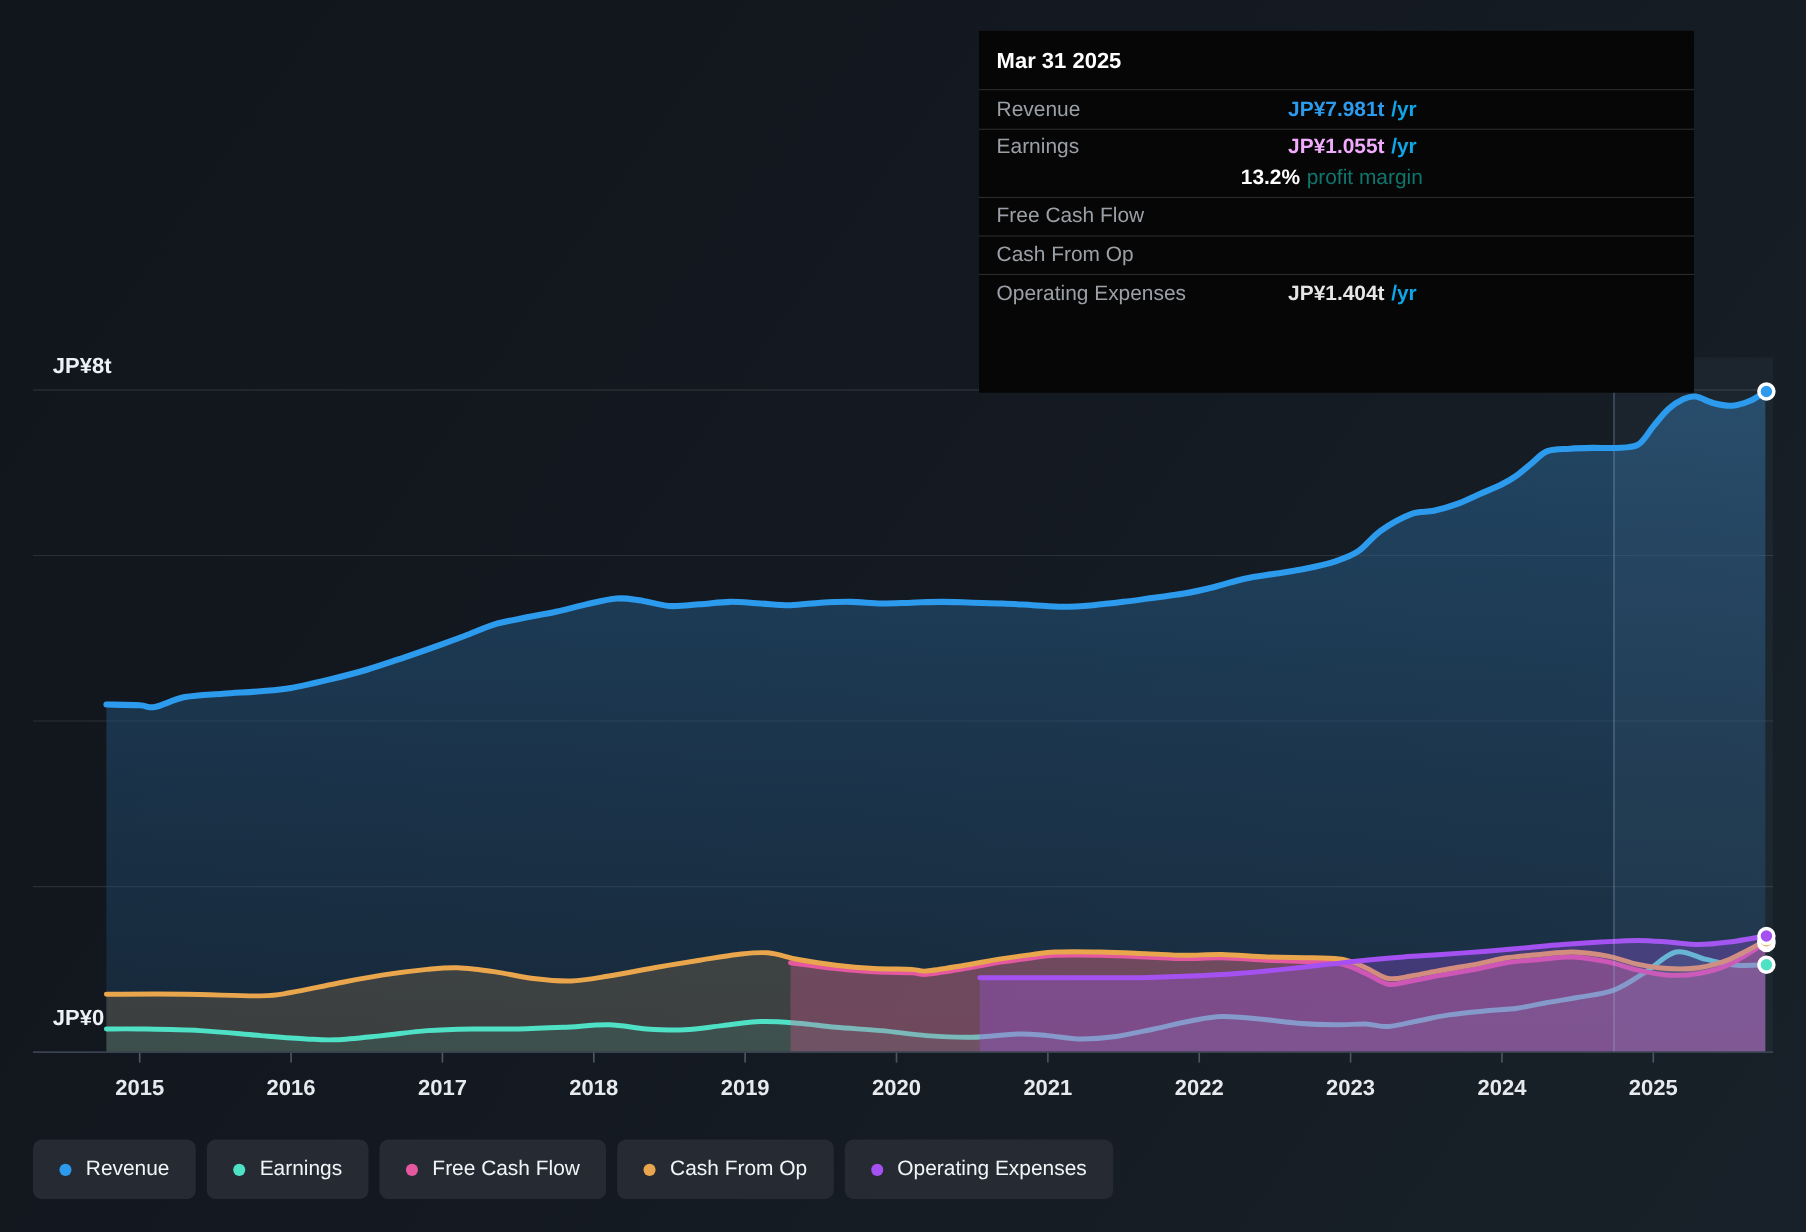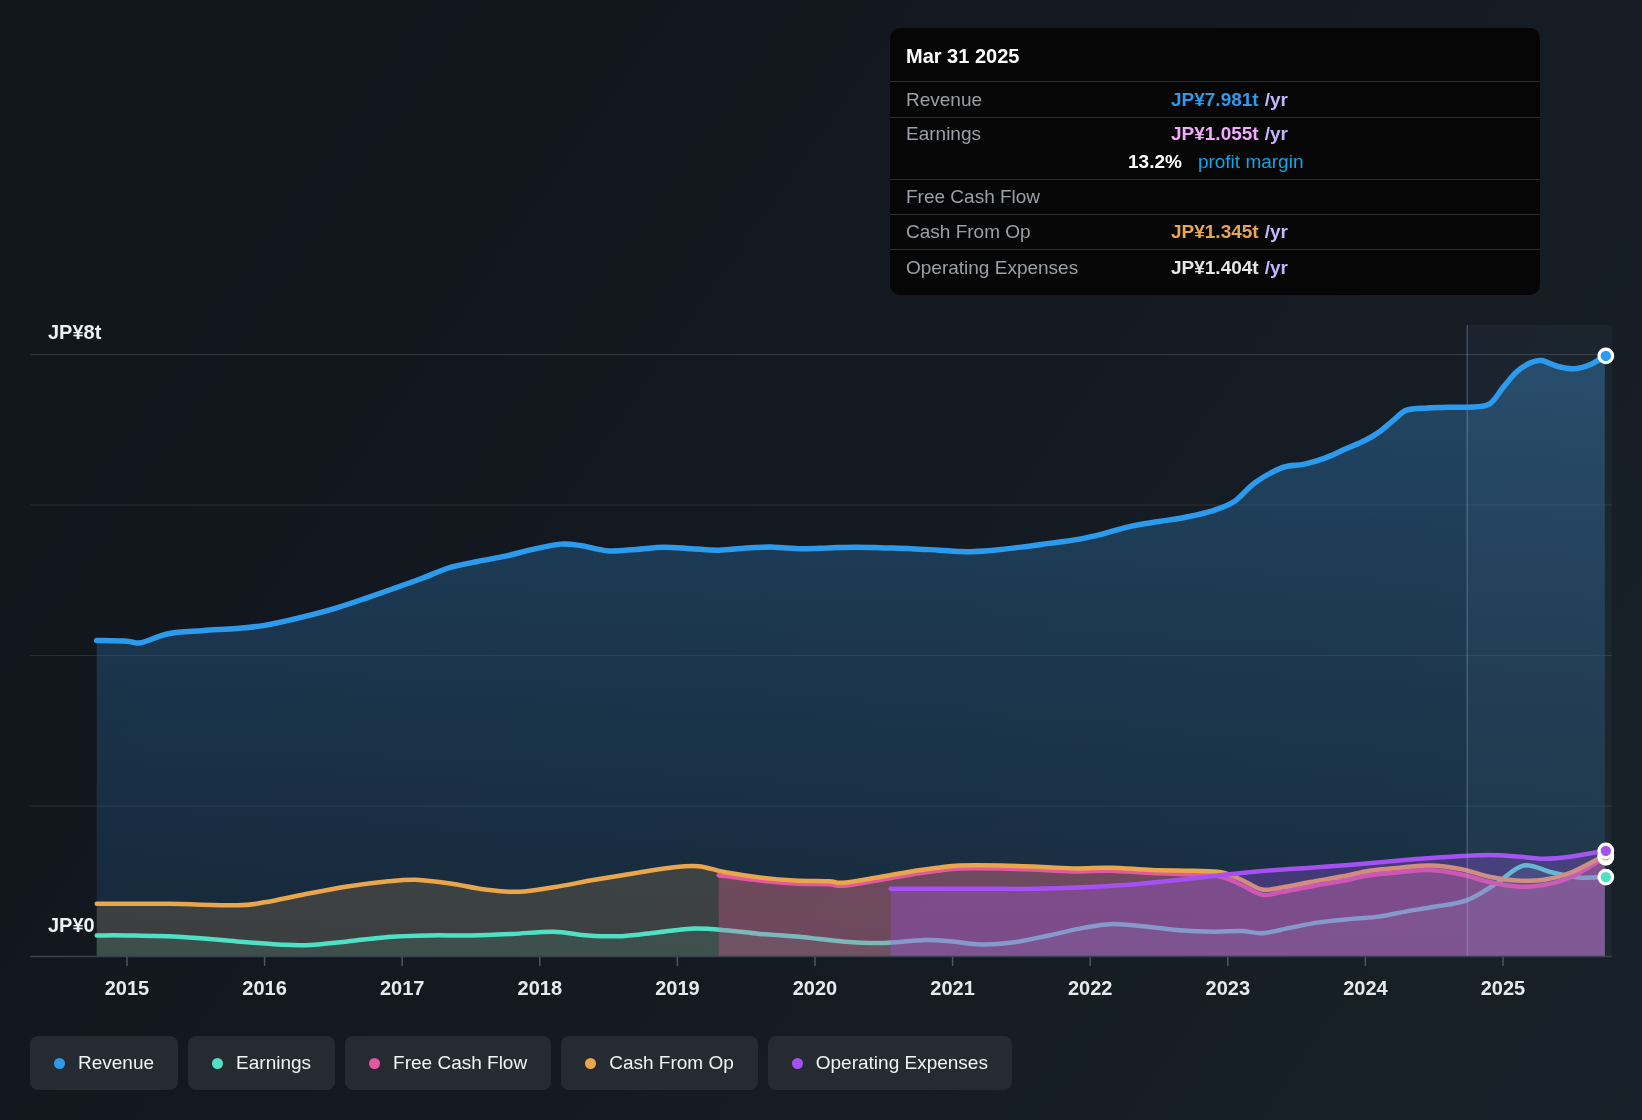--- a/index.html
+++ b/index.html
@@ -6,39 +6,39 @@
   html,body { width:1642px; height:1120px; overflow:hidden; }
   body {
     font-family:"Liberation Sans", sans-serif;
     background:linear-gradient(125deg, #11151c 0%, #141a22 55%, #182129 100%);
     position:relative; color:#fff;
   }
   #chart-svg { position:absolute; left:0; top:0; }
 
   
   .tooltip {
-    position:absolute; left:890px; top:28px; width:650px; height:267px;
-    background:#060606; border-radius:10px; z-index:5;
+    position:absolute; left:890px; top:28px; width:650px; height:329px;
+    background:#060606; border-radius:0; z-index:5;
   }
   .tt-title { font-size:20px; font-weight:700; color:#fff; padding:17px 16px 13px 16px; }
   .tt-row {
     display:grid; grid-template-columns:222px 1fr; align-items:center;
     margin:0 0 0 0; padding:0 16px; border-top:1px solid #2c2c2c;
   }
   .tt-row.h36 { height:36px; }
   .tt-row.h35 { height:35px; }
   .tt-row.earnings-block { height:62px; align-items:start; }
   .tt-label { font-size:19px; color:#9aa0a6; }
   .earnings-block .tt-label { padding-top:5px; }
   .tt-val { font-size:19px; font-weight:700;margin-left:43px; }
-  .tt-suffix { font-size:19px; font-weight:600; color:#c4b5fd; margin-left:6px; }
+  .tt-suffix { font-size:19px; font-weight:600; color:#0ea5e9; margin-left:6px; }
   .tt-val-stack .line1 { padding-top:5px; }
   .tt-val-stack .line2 { padding-top:6px; }
   .tt-sub-val { font-size:19px; font-weight:700; color:#fff;text-align:center; }
-  .tt-sub-label { font-size:19px; color:#0ea5e9; margin-left:16px; }
+  .tt-sub-label { font-size:19px; color:#0f766e; margin-left:6px; }
 
   
   .legend { position:absolute; left:30px; top:1036px; display:flex; gap:10px; z-index:4; }
   .legend-pill {
     height:54px; background:#252a33; border-radius:8px; display:flex;
     align-items:center; gap:13px; padding:0 24px; cursor:pointer;
   }
   .legend-dot { width:11px; height:11px; border-radius:50%; flex:0 0 auto; }
   .legend-label { font-size:19px; color:#f2f4f7; white-space:nowrap; }
 </style>
@@ -119,21 +119,20 @@
       <div class="line2"><span class="tt-sub-val">13.2%</span><span class="tt-sub-label">profit margin</span></div>
     </span>
   </div>
 
   <div class="tt-row h35">
     <span class="tt-label">Free Cash Flow</span>
   </div>
 
   <div class="tt-row h35">
     <span class="tt-label">Cash From Op</span>
-    <span><span class="tt-val" style="color: rgb(234, 166, 77);">JP¥1.345t</span><span class="tt-suffix">/yr</span></span>
   </div>
 
   <div class="tt-row h36">
     <span class="tt-label">Operating Expenses</span>
     <span><span class="tt-val" style="color: #e5e5e5;">JP¥1.404t</span><span class="tt-suffix">/yr</span></span>
   </div>
 </div>
 
 <div class="legend" id="legend">
     <div class="legend-pill">

